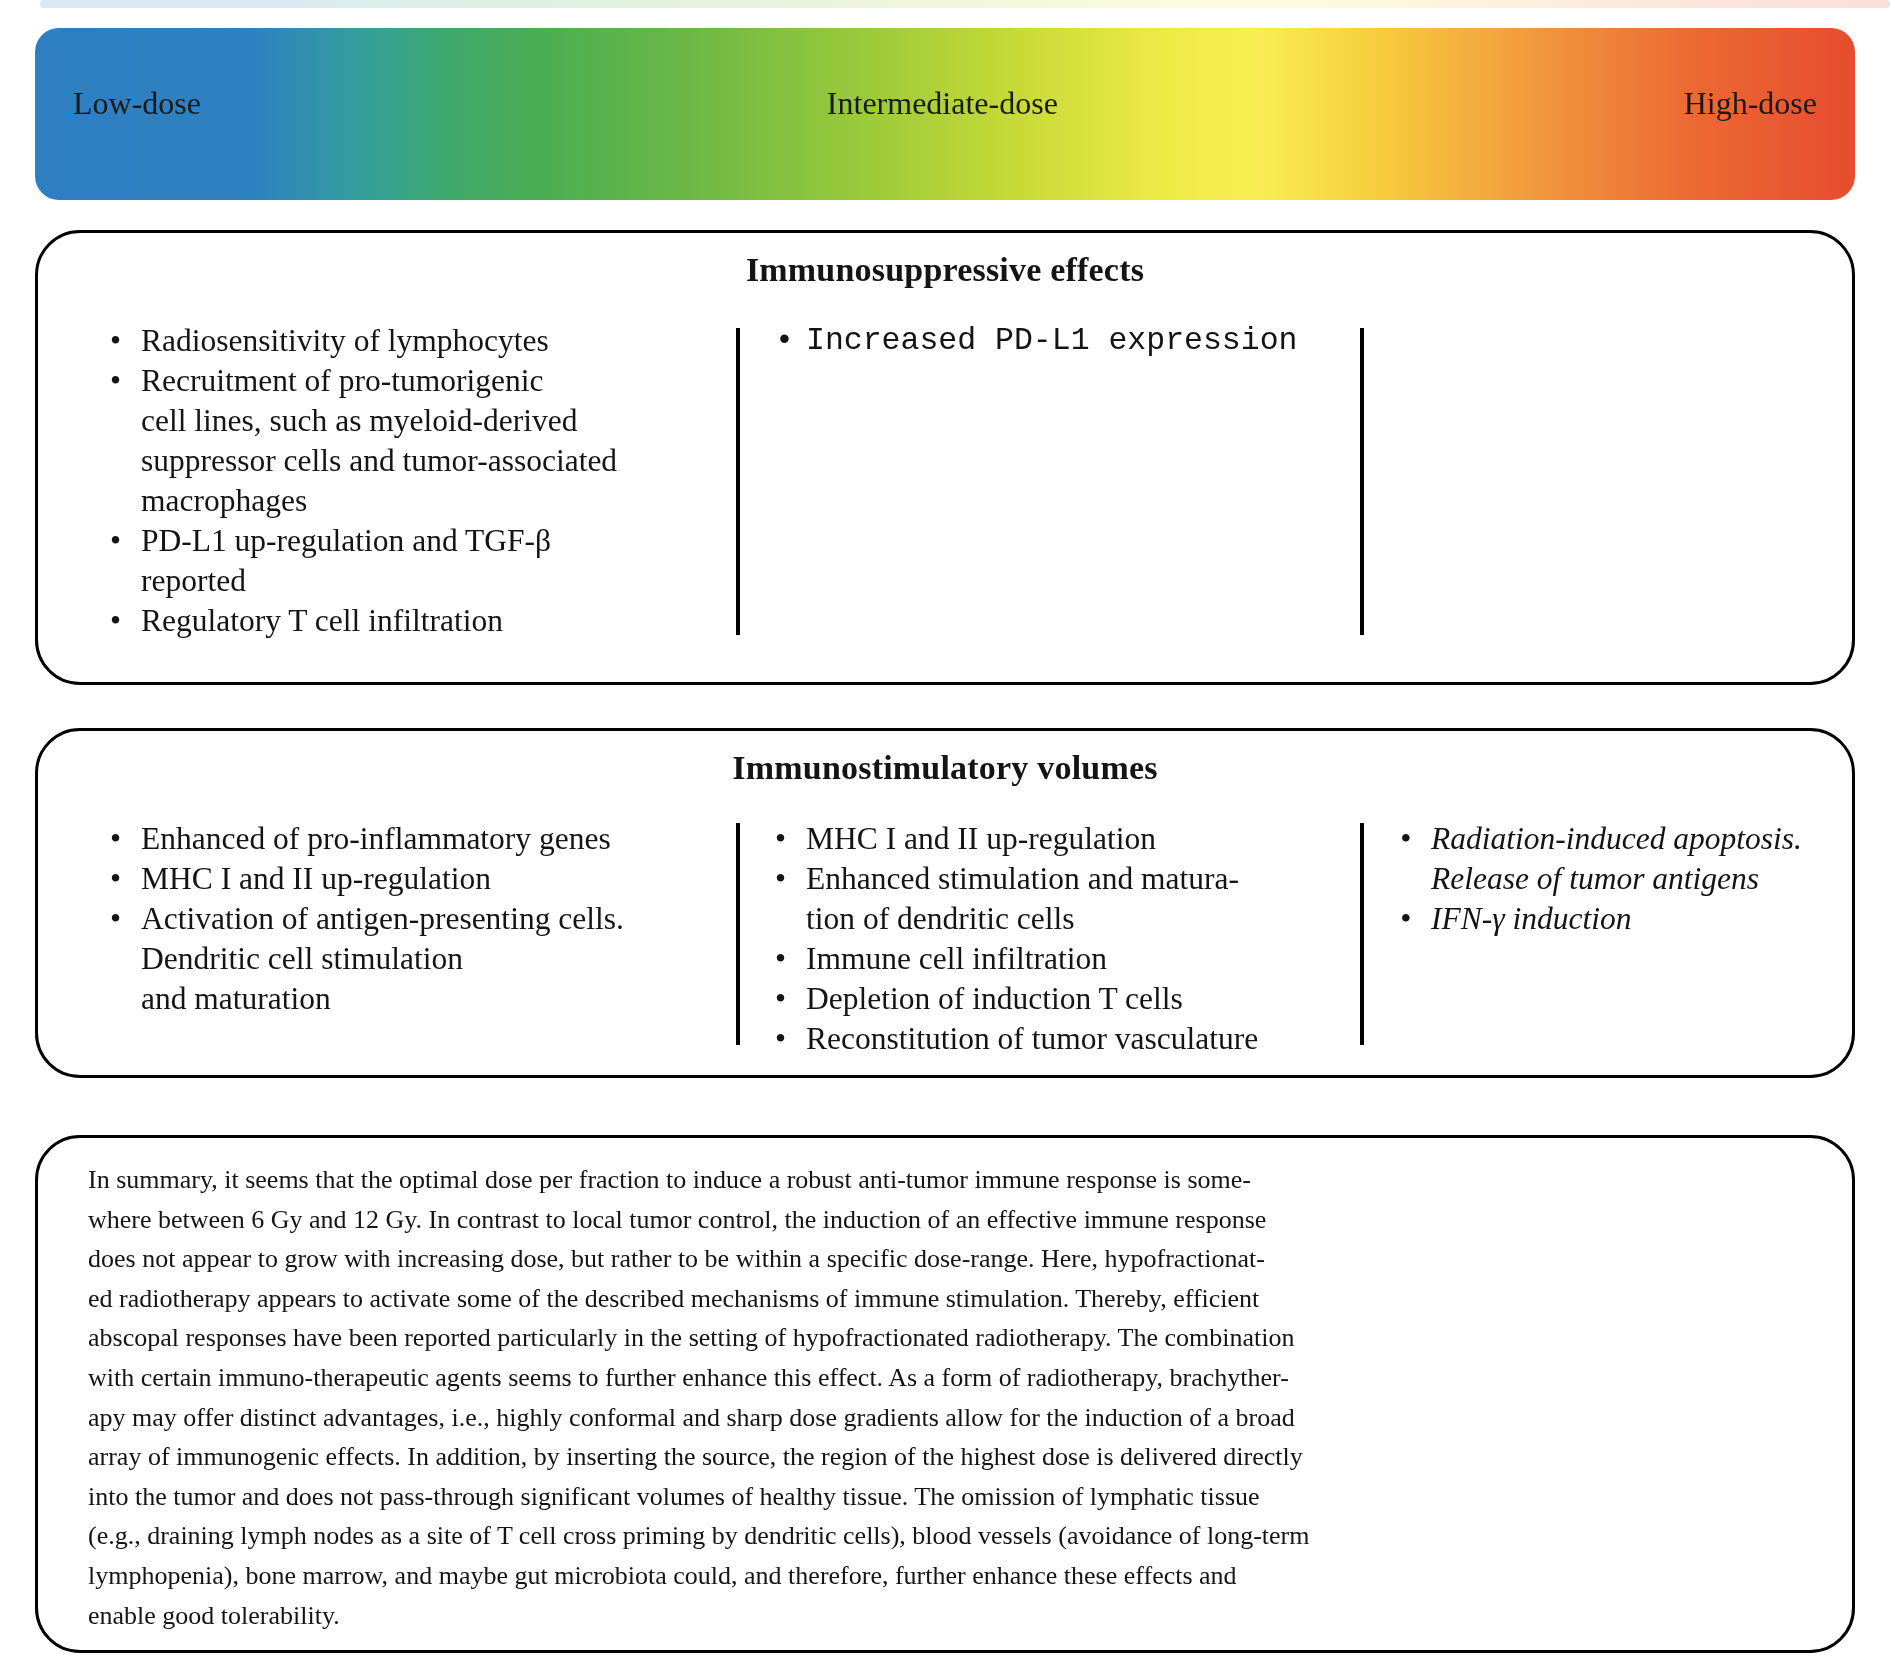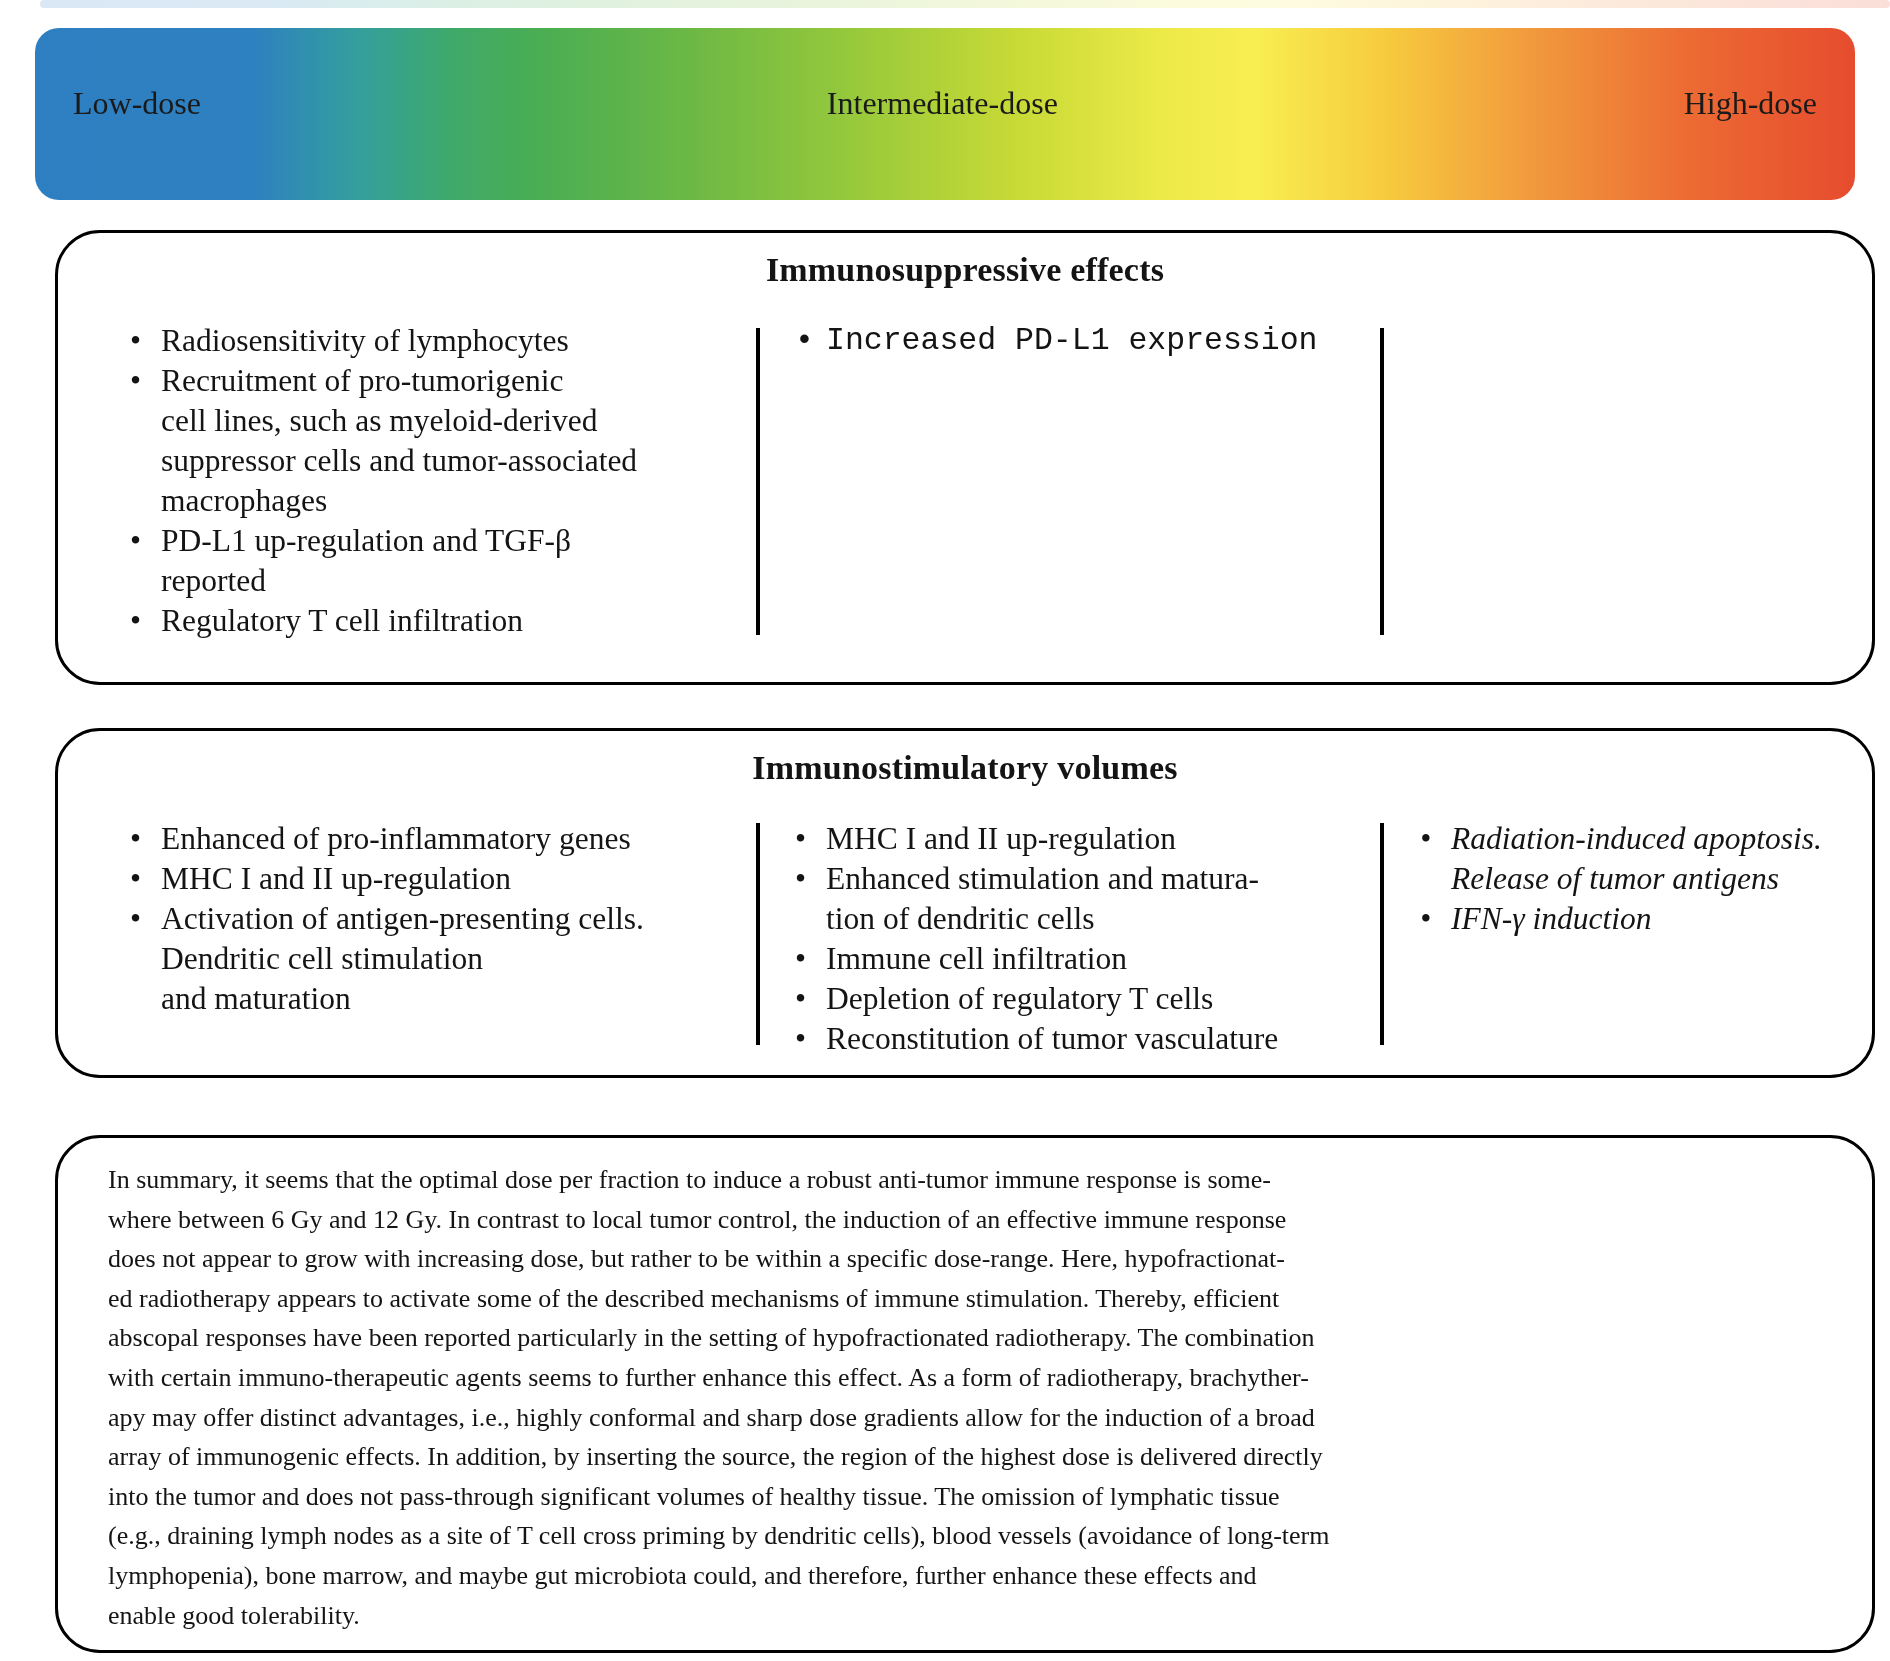--- a/index.html
+++ b/index.html
@@ -37,21 +37,20 @@
   .dose-label{white-space:nowrap;}
   
   .panel{
     position:absolute;
     left:35px;
     width:1820px;
     border:3px solid #000;
     border-radius:45px;
     box-sizing:border-box;
     background:#ffffff;
-    margin-left:20px;
   }
   .panel-a{top:230px;height:455px;}
   .panel-b{top:728px;height:350px;}
   .panel-c{top:1135px;height:518px;}
   .panel-title{
     position:absolute;
     left:0;right:0;top:18px;
     margin:0;
     text-align:center;
     font-size:34px;
@@ -127,21 +126,21 @@
     <div class="vdiv a-d2"></div>
   </section>
 
   <section class="panel panel-b">
     <h2 class="panel-title">Immunostimulatory volumes</h2>
     <ul class="col b-col1"><li class="bullet-item">Enhanced of pro-inflammatory genes</li><li class="bullet-item">MHC I and II up-regulation</li><li class="bullet-item">Activation of antigen-presenting cells.
 Dendritic cell stimulation
 and maturation</li></ul>
     <div class="vdiv b-d1"></div>
     <ul class="col b-col2"><li class="bullet-item">MHC I and II up-regulation</li><li class="bullet-item">Enhanced stimulation and matura-
-tion of dendritic cells</li><li class="bullet-item">Immune cell infiltration</li><li class="bullet-item">Depletion of regulatory T cells</li><li class="bullet-item">Reconstitution of tumor vasculature</li></ul>
+tion of dendritic cells</li><li class="bullet-item">Immune cell infiltration</li><li class="bullet-item">Depletion of induction T cells</li><li class="bullet-item">Reconstitution of tumor vasculature</li></ul>
     <div class="vdiv b-d2"></div>
     <ul class="col b-col3"><li class="bullet-item">Radiation-induced apoptosis.
 Release of tumor antigens</li><li class="bullet-item">IFN-γ induction</li></ul>
   </section>
 
   <section class="panel panel-c">
     <p class="summary-text">In summary, it seems that the optimal dose per fraction to induce a robust anti-tumor immune response is some-
 where between 6 Gy and 12 Gy. In contrast to local tumor control, the induction of an effective immune response
 does not appear to grow with increasing dose, but rather to be within a specific dose-range. Here, hypofractionat-
 ed radiotherapy appears to activate some of the described mechanisms of immune stimulation. Thereby, efficient

